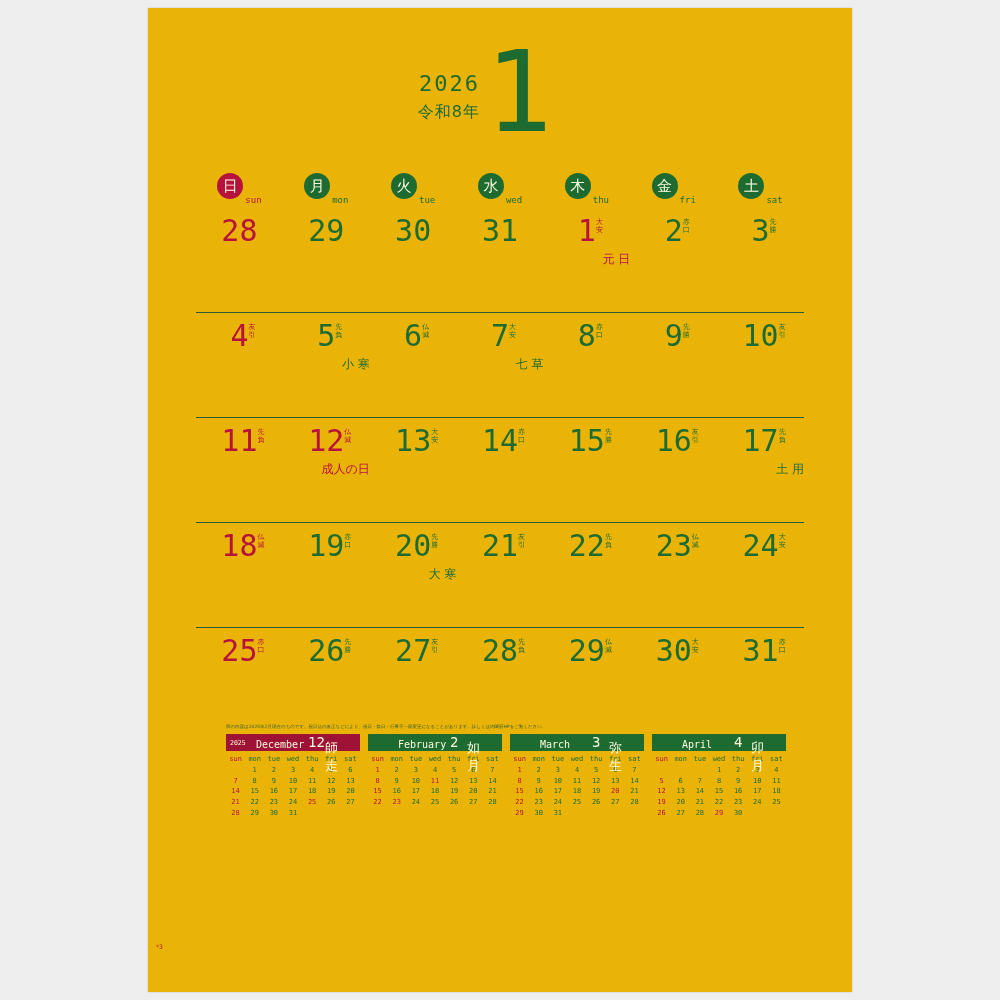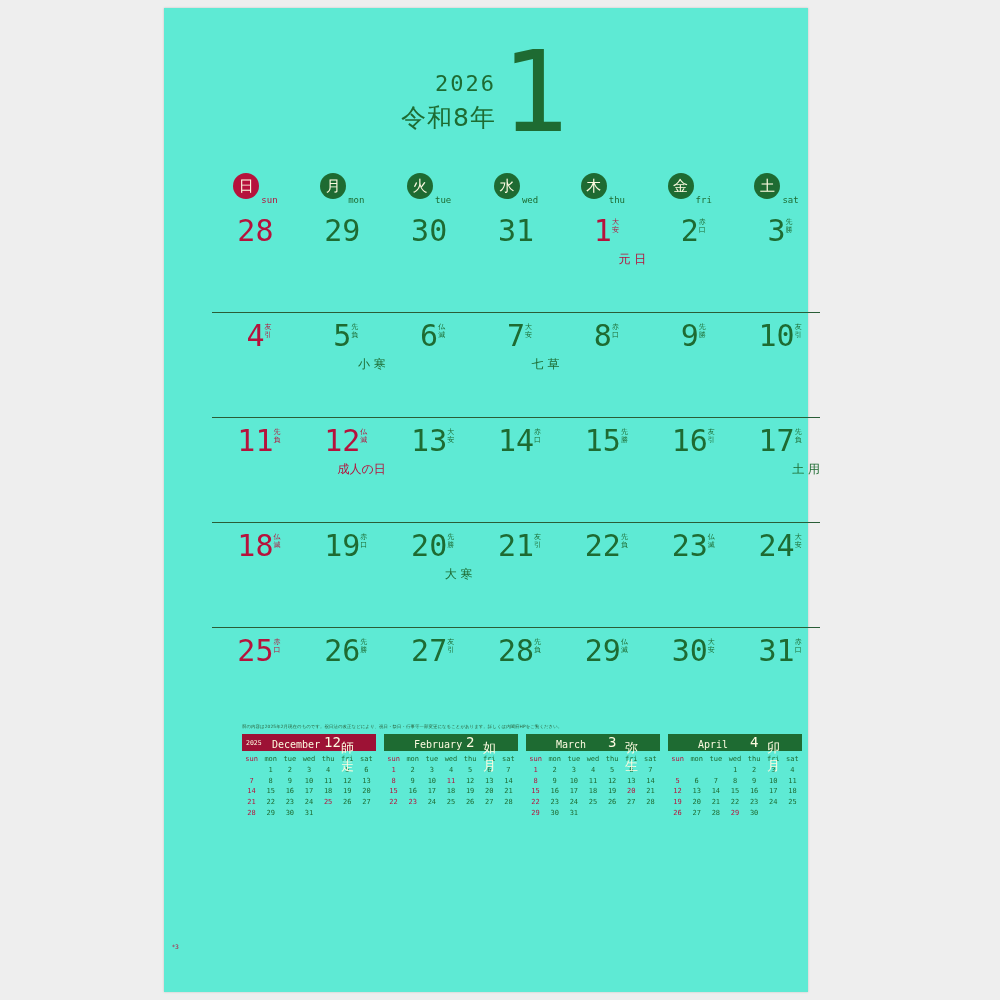--- a/index.html
+++ b/index.html
@@ -8,25 +8,25 @@
   }
   body {
     width: 1000px;
     height: 1000px;
     background: #eeeeee;
     font-family: "DejaVu Sans", sans-serif;
     overflow: hidden;
   }
   #page {
     position: absolute;
-    left: 164px;
+    left: 148px;
     top: 8px;
-    width: 644px;
+    width: 704px;
     height: 984px;
-    background: #5eead4;
+    background: #eab308;
     box-shadow: 0 0 2px rgba(0,0,0,0.18);
   }
   .green { color: #1e6b32; }
   .red   { color: #b6123c; }
 
   
   #header {
     position: absolute;
     left: 0; top: 42px;
     width: 704px;
@@ -46,21 +46,21 @@
     text-align: right;
     color: #1e6b32;
     line-height: 1.45;
   }
   #year-ad {
     font-size: 22px;
     letter-spacing: 2px;
     font-family: "DejaVu Sans Mono", monospace;
   }
   #year-jp {
-    font-size: 25px;
+    font-size: 16px;
     letter-spacing: 1px;
   }
   #big-month {
     position: absolute;
     left: 205px;
     top: -14px;
     font-size: 112px;
     line-height: 1;
     color: #1e6b32;
     font-family: "DejaVu Sans Mono", monospace;

